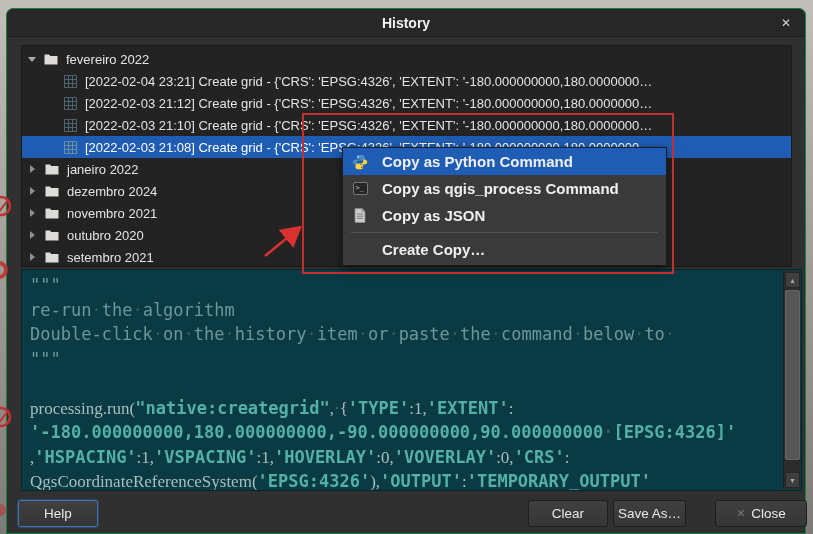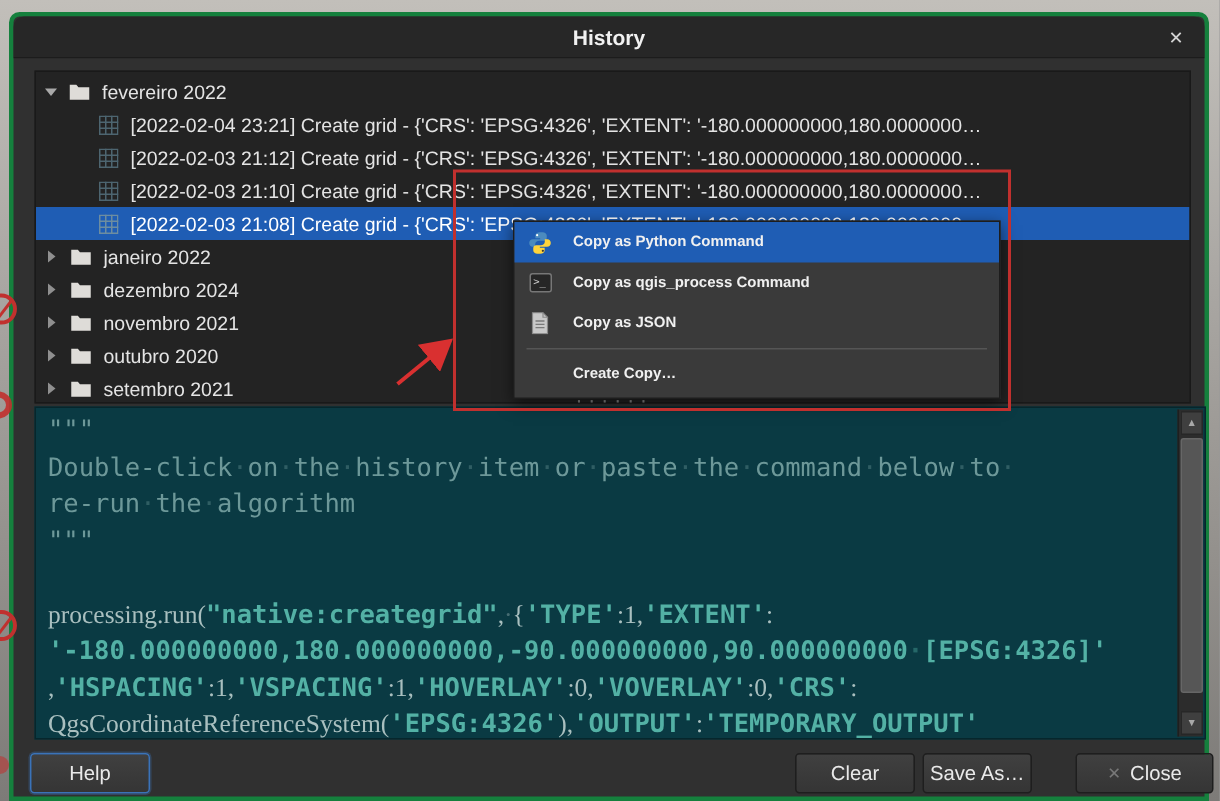--- a/index.html
+++ b/index.html
@@ -5,21 +5,21 @@
   * { margin:0; padding:0; box-sizing:border-box; }
   html,body { width:813px; height:534px; overflow:hidden; }
   body {
     font-family:"Liberation Sans", sans-serif;
     background:linear-gradient(180deg,#c2bfba 0%,#aaa7a3 35%,#93908c 70%,#7d7b78 100%);
     position:relative;
   }
   
   .dialog {
     position:absolute; left:6px; top:8px; width:800px; height:526px;
-    background:#303030; border:3px solid #15803d;
+    background:#303030; border:1px solid #15803d;
     border-radius:7px 7px 0 0;
   }
   .titlebar {
     position:absolute; left:0; top:0; width:100%; height:28px;
     background:#272727; border-bottom:1px solid #1c1c1c;
     border-radius:7px 7px 0 0;
     display:flex; align-items:center; justify-content:center;
   }
   .title { font-size:14px; font-weight:bold; color:#f1f1f1; }
   .tb-close {
@@ -74,21 +74,21 @@
   .sthumb { position:absolute; left:1px; top:19px; width:15px; height:170px; background:#565656; border:1px solid #666; border-radius:2px; cursor:grab; }
   
   .menu {
     position:absolute; left:342px; top:147px; width:325px; z-index:5;
     background:#3a3a3a; border:1px solid #1d1d1d;
     box-shadow:0 3px 10px rgba(0,0,0,0.55); padding-bottom:2px;
   }
   .mitem { height:27px; display:flex; align-items:center; cursor:pointer; }
   .mitem.hl { background:var(--accent); }
   .micon { width:16px; height:16px; margin-left:9px; flex:0 0 auto; display:inline-flex; align-items:center; justify-content:center; }
-  .mlabel { margin-left:14px; font-size:10px; font-weight:600; color:#f0f0f0; white-space:nowrap; }
+  .mlabel { margin-left:14px; font-size:15px; font-weight:600; color:#f0f0f0; white-space:nowrap; }
   .mitem.noicon .mlabel { margin-left:39px; }
   .msep { height:1px; background:#555; margin:3px 8px 3px 8px; }
   .term-box { width:15px; height:13px; background:#262626; border:1px solid #777; border-radius:2px; color:#c9c9c9; font-family:"DejaVu Sans Mono",monospace; font-size:7px; line-height:11px; text-align:left; padding-left:2px; }
   
   .btn {
     position:absolute; height:27px; background:linear-gradient(180deg,#404040,#353535);
     border:1px solid #1e1e1e; border-radius:3px; color:#e9e9e9; font-size:13.5px;
     display:flex; align-items:center; justify-content:center; cursor:pointer;
   }
   .btn-help { left:11px; top:491px; width:80px; border-color:#3b73b8; box-shadow:0 0 0 1px rgba(59,115,184,0.35); }
@@ -210,22 +210,22 @@
     </div>
   </div>
 
   <div class="splitter">
     <span class="splitter-dots">······</span>
   </div>
 
   <div class="code">
     <div class="code-text">
       <div class="code-line"><span class="tok-doc">"""</span></div>
+      <div class="code-line"><span class="tok-doc">re-run<span class="ws">·</span>the<span class="ws">·</span>algorithm</span></div>
       <div class="code-line"><span class="tok-doc">Double-click<span class="ws">·</span>on<span class="ws">·</span>the<span class="ws">·</span>history<span class="ws">·</span>item<span class="ws">·</span>or<span class="ws">·</span>paste<span class="ws">·</span>the<span class="ws">·</span>command<span class="ws">·</span>below<span class="ws">·</span>to<span class="ws">·</span></span></div>
-      <div class="code-line"><span class="tok-doc">re-run<span class="ws">·</span>the<span class="ws">·</span>algorithm</span></div>
       <div class="code-line"><span class="tok-doc">"""</span></div>
       <div class="code-line"></div>
       <div class="code-line"><span class="tok-txt">processing.run(</span><span class="tok-str">"native:creategrid"</span><span class="tok-txt">,<span class="ws">·</span>{</span><span class="tok-str">'TYPE'</span><span class="tok-txt">:1,</span><span class="tok-str">'EXTENT'</span><span class="tok-txt">:</span></div>
       <div class="code-line"><span class="tok-str">'-180.000000000,180.000000000,-90.000000000,90.000000000<span class="ws">·</span>[EPSG:4326]'</span></div>
       <div class="code-line"><span class="tok-txt">,</span><span class="tok-str">'HSPACING'</span><span class="tok-txt">:1,</span><span class="tok-str">'VSPACING'</span><span class="tok-txt">:1,</span><span class="tok-str">'HOVERLAY'</span><span class="tok-txt">:0,</span><span class="tok-str">'VOVERLAY'</span><span class="tok-txt">:0,</span><span class="tok-str">'CRS'</span><span class="tok-txt">:</span></div>
       <div class="code-line"><span class="tok-txt">QgsCoordinateReferenceSystem(</span><span class="tok-str">'EPSG:4326'</span><span class="tok-txt">),</span><span class="tok-str">'OUTPUT'</span><span class="tok-txt">:</span><span class="tok-str">'TEMPORARY_OUTPUT'</span></div>
     </div>
     <div class="vscroll">
       <div class="sbtn up">▲</div>
       <div class="sthumb"></div>

